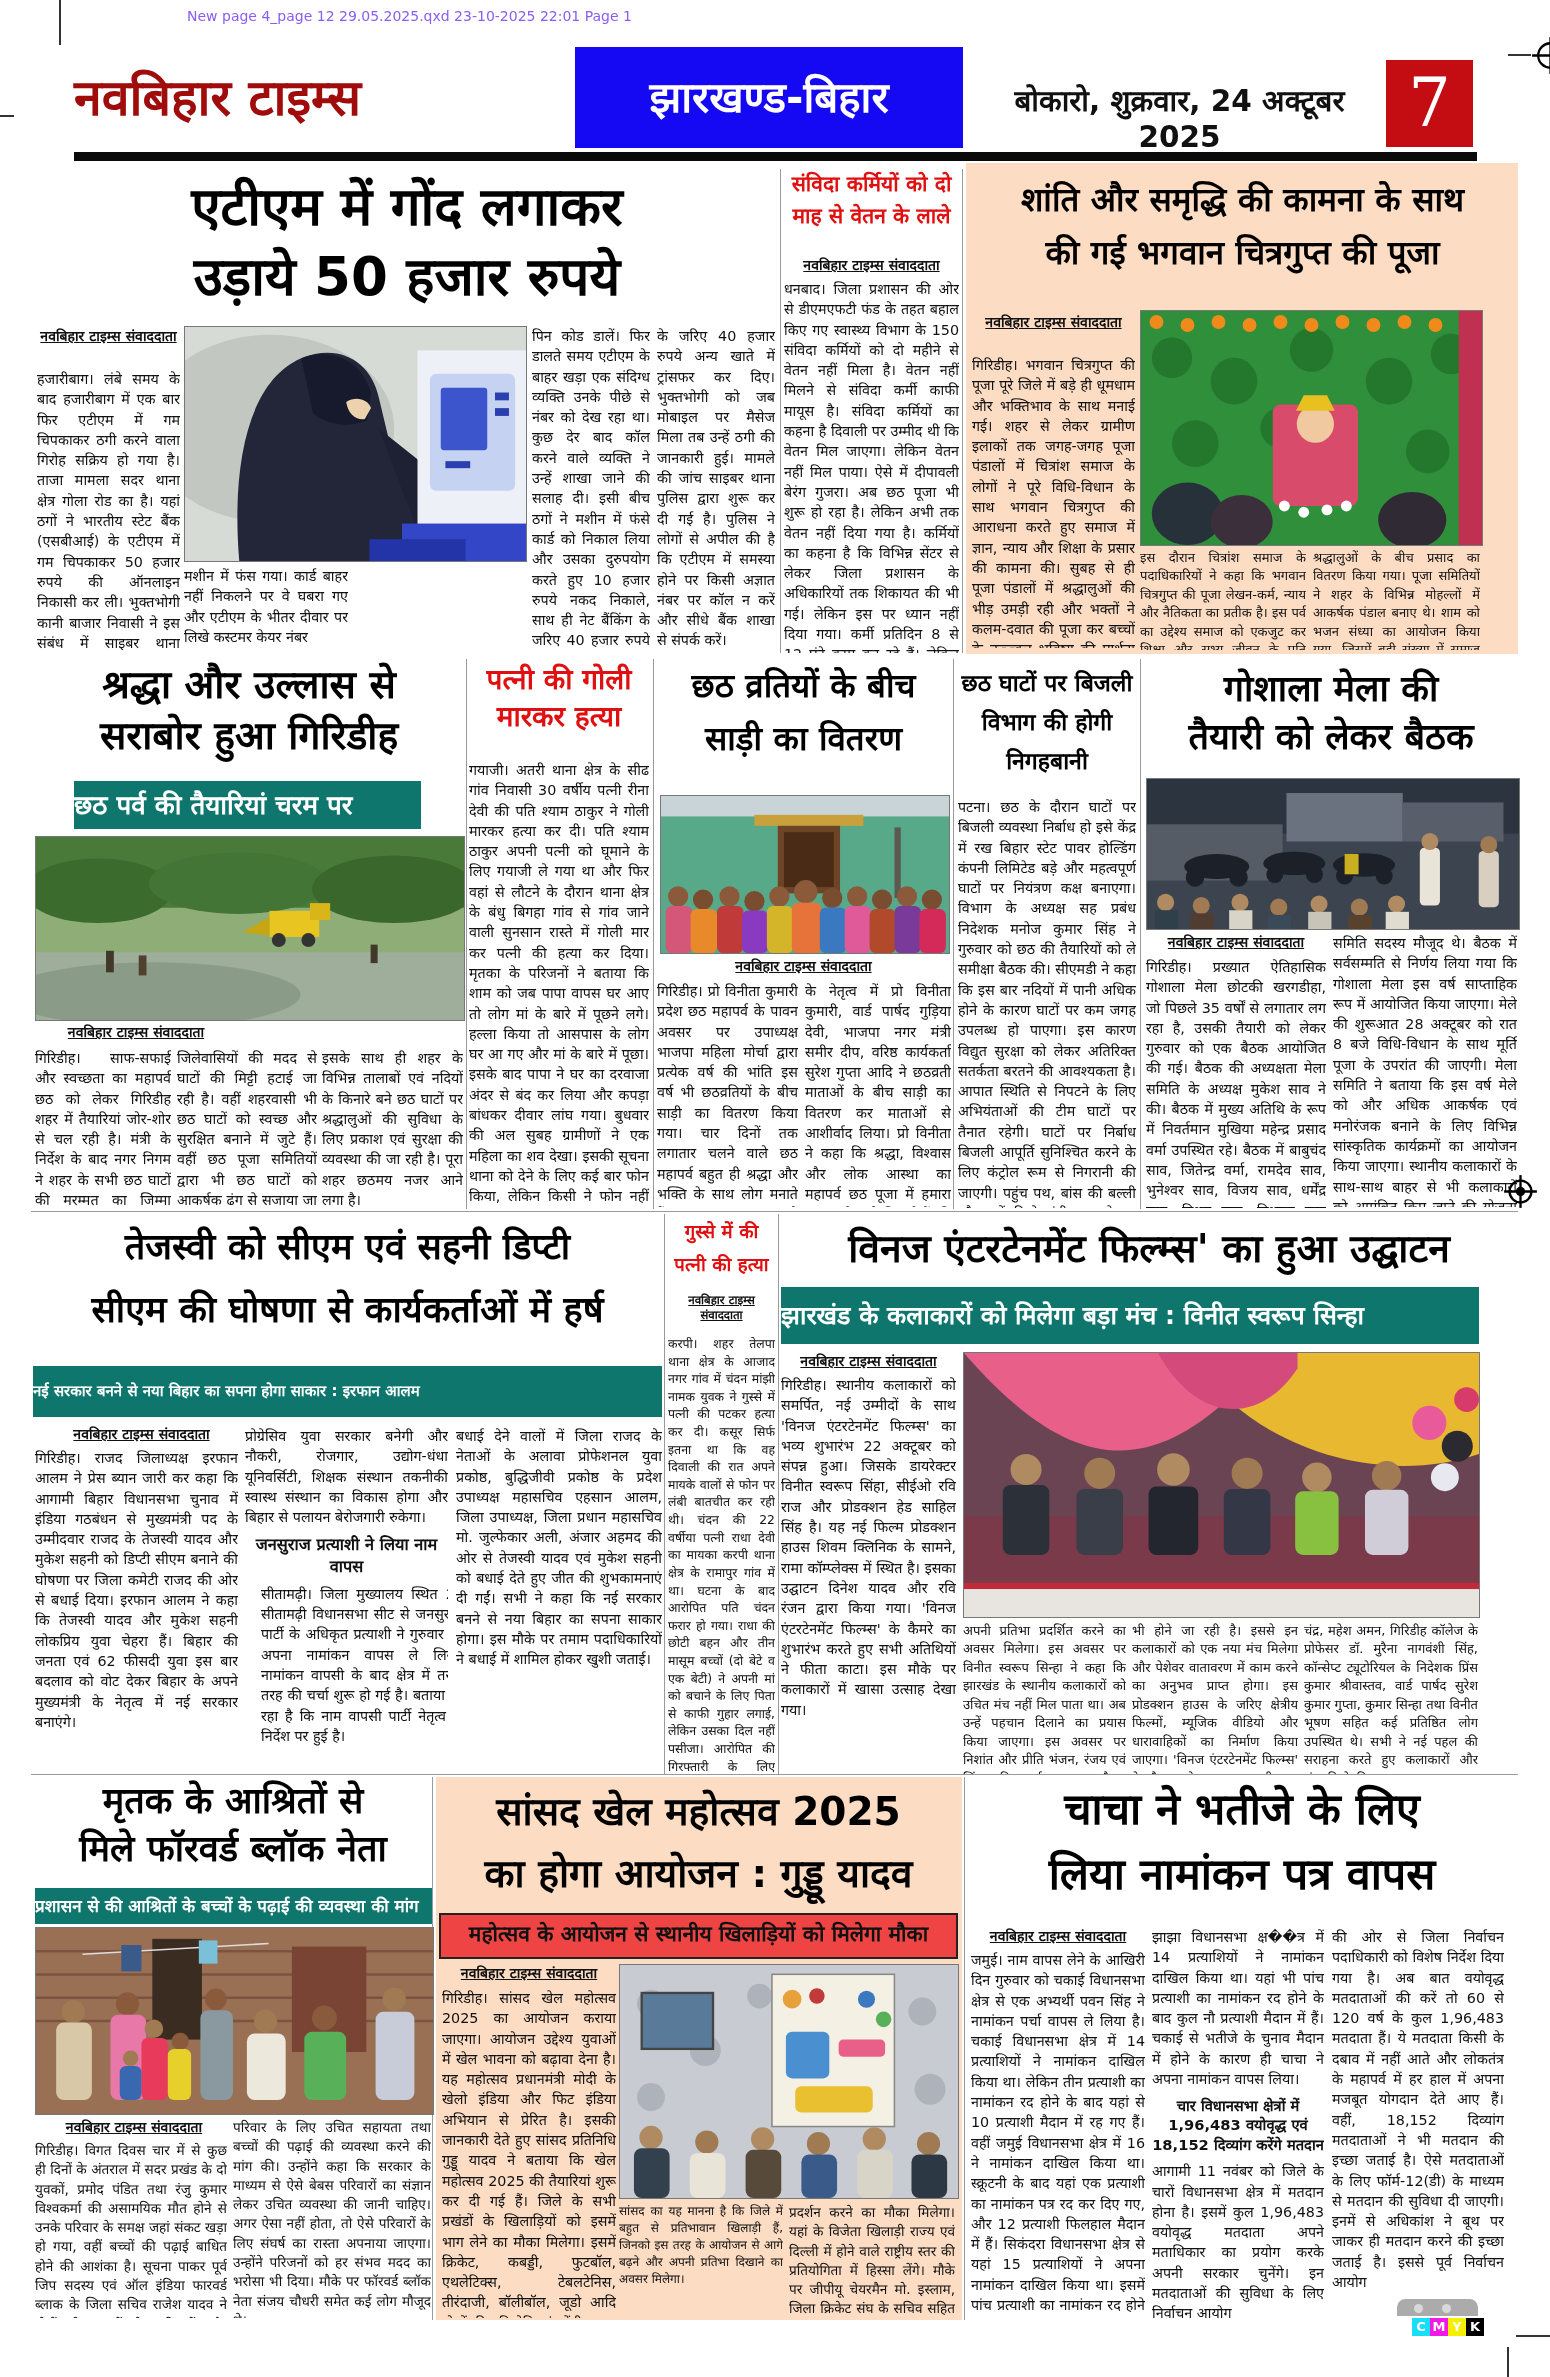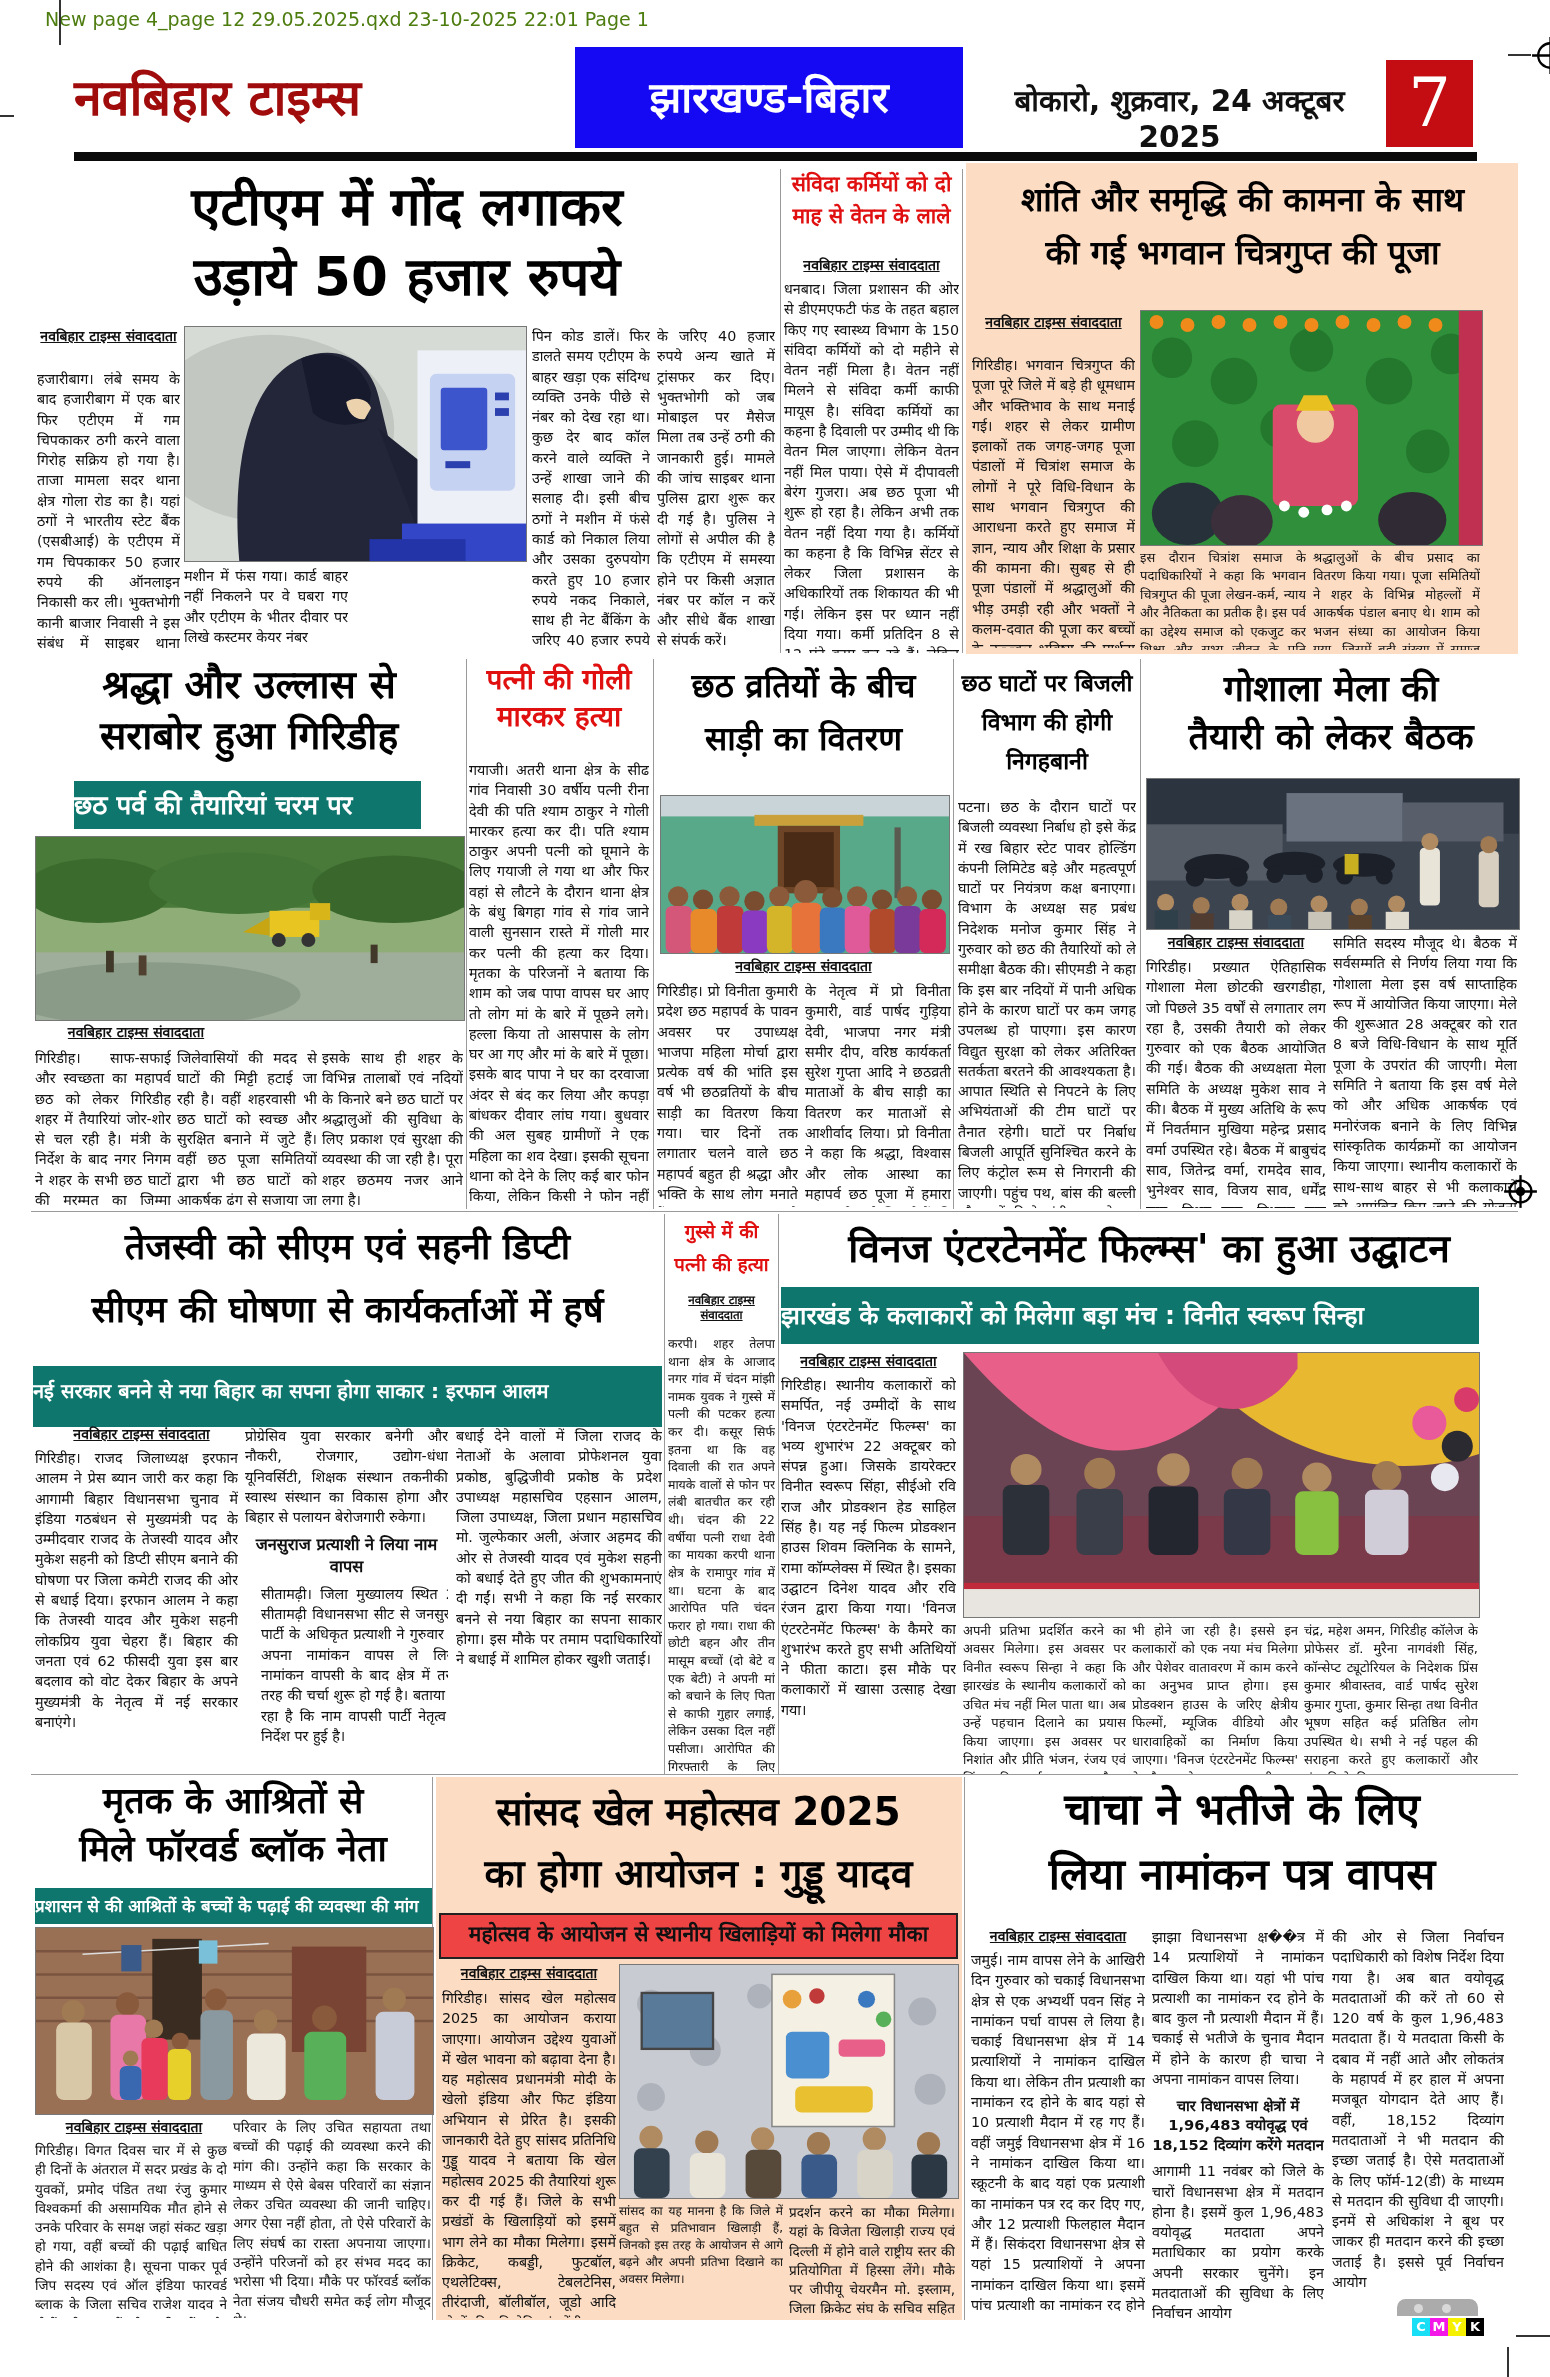--- a/index.html
+++ b/index.html
@@ -20,21 +20,21 @@
   .photo{overflow:hidden;border:0.8px solid #777;}
   .subhead{font-weight:bold;text-align:center;font-size:16.3px;line-height:1.35;margin:6.2px 0;}
   .cmyk{width:18px;height:18px;display:inline-block;color:#fff;font-weight:bold;font-size:13px;
         text-align:center;line-height:18px;vertical-align:top;}
 </style>
 </head>
 <body>
 
 <div class="page">
 
-  <div class="abs" style="left:45px;top:7.8px;width:729px;height:20px;font-size:19px;color:#4d7c0f;">New page 4_page 12  29.05.2025.qxd  23-10-2025  22:01  Page 1</div>
+  <div class="abs" style="left:45px;top:7.8px;width:729px;height:20px;font-size:14px;color:#8b5cf6;text-align:center;">New page 4_page 12  29.05.2025.qxd  23-10-2025  22:01  Page 1</div>
   <div class="abs" style="left:59px;top:0;width:1.6px;height:45px;background:#333;"></div>
   <div class="abs" style="left:0;top:115px;width:14px;height:2.3px;background:#333;"></div>
   <div class="abs" style="left:1508px;top:54px;width:23px;height:1.6px;background:#333;"></div>
   <svg class="abs" style="left:1529px;top:34px;" width="43" height="43" viewBox="0 0 56 56">
     <circle cx="28" cy="28" r="16" fill="none" stroke="#000" stroke-width="3"></circle>
     <line x1="28" y1="4" x2="28" y2="52" stroke="#000" stroke-width="3"></line>
     <line x1="4" y1="28" x2="52" y2="28" stroke="#000" stroke-width="3"></line>
   </svg>
 
   <div class="abs" style="left:74px;top:62px;width:465px;height:85px;font-size:50px;font-weight:bold;color:#a00c0c;">नवबिहार टाइम्स</div>
@@ -259,21 +259,21 @@
     <line x1="4" y1="25" x2="46" y2="25" stroke="#000" stroke-width="3"></line>
     <circle cx="25" cy="25" r="6" fill="#000"></circle>
   </svg>
 
   <div class="abs hr" style="left:31px;top:1211px;width:1487px;"></div>
   <div class="abs vr" style="left:664px;top:1214px;height:560px;"></div>
   <div class="abs vr" style="left:778px;top:1214px;height:560px;"></div>
 
   <div class="abs hl" style="left:33px;top:1215px;width:629px;height:144px;font-size:36px;line-height:1.75;">तेजस्वी को सीएम एवं सहनी डिप्टी
 सीएम की घोषणा से कार्यकर्ताओं में हर्ष</div>
-  <div class="abs banner" style="left:33px;top:1366px;width:629px;height:61px;font-size:20px;line-height:51px;">नई सरकार बनने से नया बिहार का सपना होगा साकार : इरफान आलम</div>
+  <div class="abs banner" style="left:33px;top:1366px;width:629px;height:51px;font-size:15px;line-height:51px;">नई सरकार बनने से नया बिहार का सपना होगा साकार : इरफान आलम</div>
   <div class="abs byline" style="left:47px;top:1425px;width:189px;height:22px;">नवबिहार टाइम्स संवाददाता</div>
   <div class="abs j" style="left:35px;top:1448px;width:203px;height:324px;">गिरिडीह। राजद जिलाध्यक्ष इरफान आलम ने प्रेस ब्यान जारी कर कहा कि आगामी बिहार विधानसभा चुनाव में इंडिया गठबंधन से मुख्यमंत्री पद के उम्मीदवार राजद के तेजस्वी यादव और मुकेश सहनी को डिप्टी सीएम बनाने की घोषणा पर जिला कमेटी राजद की ओर से बधाई दिया। इरफान आलम ने कहा कि तेजस्वी यादव और मुकेश सहनी लोकप्रिय युवा चेहरा हैं। बिहार की जनता एवं 62 फीसदी युवा इस बार बदलाव को वोट देकर बिहार के अपने मुख्यमंत्री के नेतृत्व में नई सरकार बनाएंगे।</div>
   <div class="abs" style="left:245px;top:1426px;width:203px;height:346px;overflow:hidden;">
     <div class="j" style="width:203px;">प्रोग्रेसिव युवा सरकार बनेगी और नौकरी, रोजगार, उद्योग-धंधा यूनिवर्सिटी, शिक्षक संस्थान तकनीकी स्वास्थ संस्थान का विकास होगा और बिहार से पलायन बेरोजगारी रुकेगा।</div>
     <div class="subhead">जनसुराज प्रत्याशी ने लिया नाम वापस</div>
     <div class="j" style="width:203px;margin-left:16px;">सीतामढ़ी। जिला मुख्यालय स्थित 28 सीतामढ़ी विधानसभा सीट से जनसुराज पार्टी के अधिकृत प्रत्याशी ने गुरुवार को अपना नामांकन वापस ले लिया। नामांकन वापसी के बाद क्षेत्र में तरह-तरह की चर्चा शुरू हो गई है। बताया जा रहा है कि नाम वापसी पार्टी नेतृत्व के निर्देश पर हुई है।</div>
   </div>
   <div class="abs j" style="left:456px;top:1426px;width:206px;height:346px;">बधाई देने वालों में जिला राजद के नेताओं के अलावा प्रोफेशनल युवा प्रकोष्ठ, बुद्धिजीवी प्रकोष्ठ के प्रदेश उपाध्यक्ष महासचिव एहसान आलम, जिला उपाध्यक्ष, जिला प्रधान महासचिव मो. जुल्फेकार अली, अंजार अहमद की ओर से तेजस्वी यादव एवं मुकेश सहनी को बधाई देते हुए जीत की शुभकामनाएं दी गईं। सभी ने कहा कि नई सरकार बनने से नया बिहार का सपना साकार होगा। इस मौके पर तमाम पदाधिकारियों ने बधाई में शामिल होकर खुशी जताई।</div>
 
   <div class="abs hl red" style="left:668px;top:1215px;width:107px;height:74px;font-size:18.6px;line-height:1.8;">गुस्से में की

